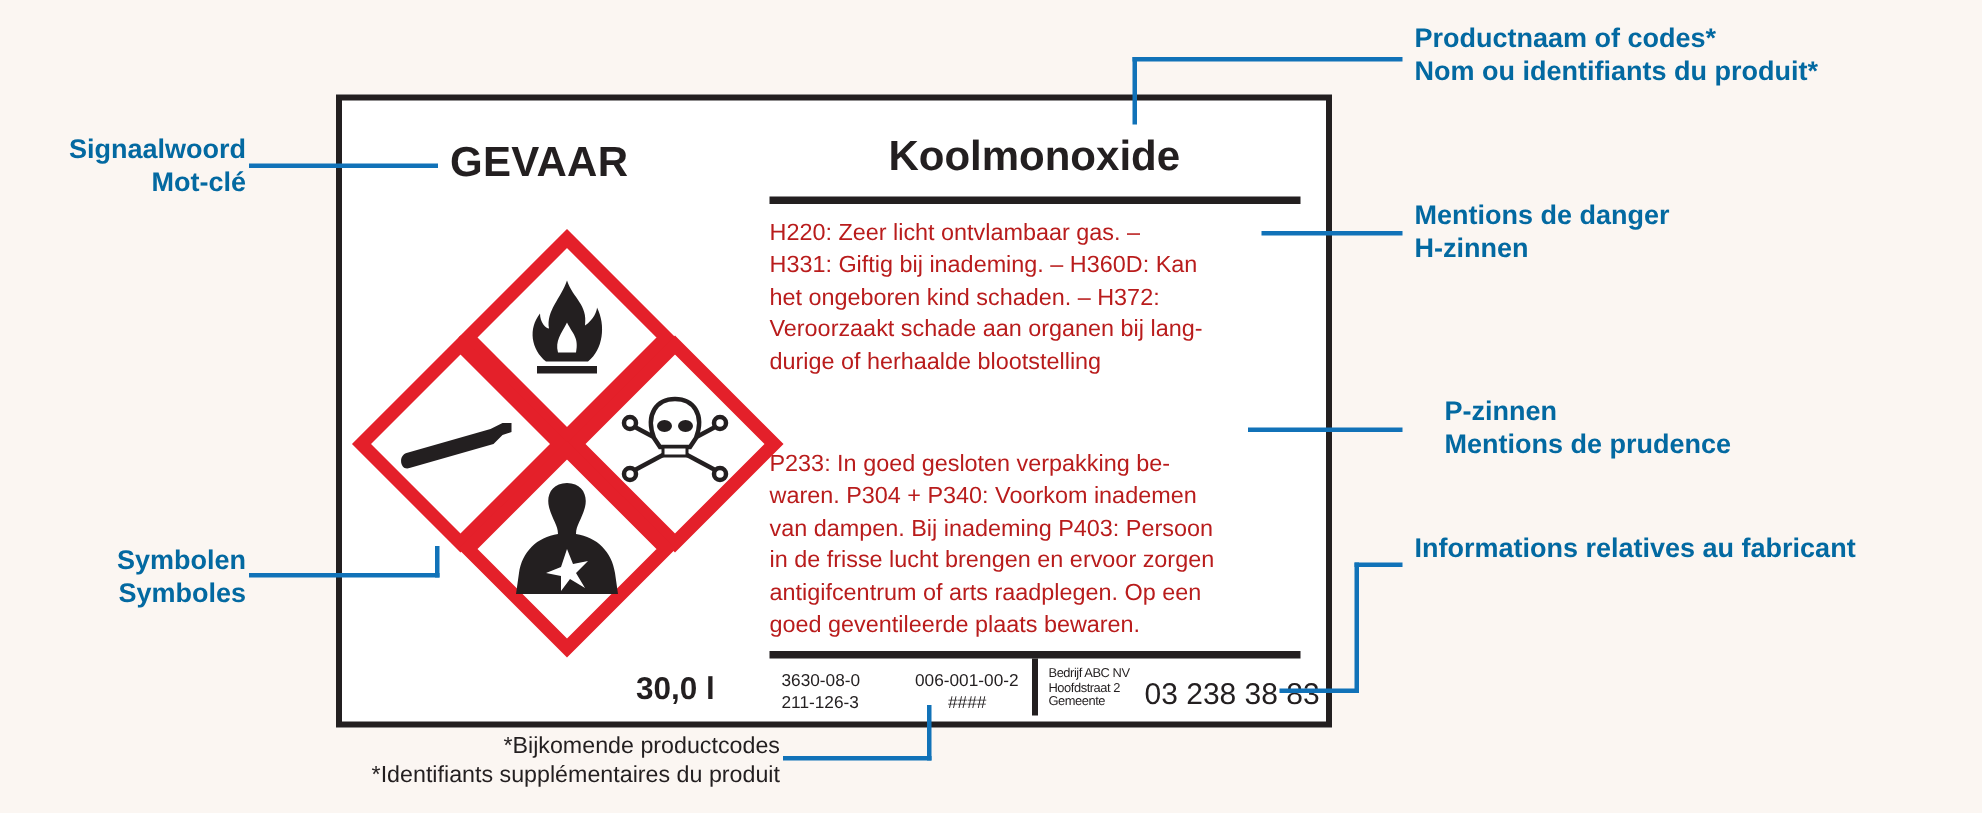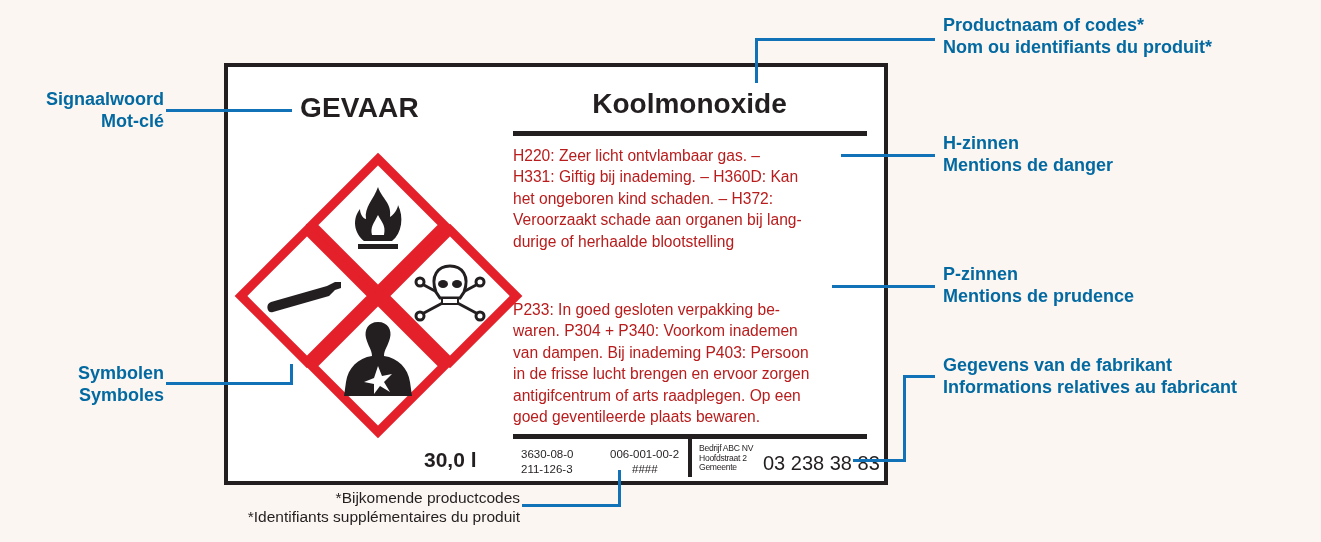--- a/index.html
+++ b/index.html
@@ -41,29 +41,28 @@
 <div class="callout right-align" style="right:1157px; top:362px;">
   <div>Symbolen</div>
   <div>Symboles</div>
 </div>
 
 <div class="callout" style="left:943px; top:14px;">
   <div>Productnaam of codes*</div>
   <div>Nom ou identifiants du produit*</div>
 </div>
 <div class="callout" style="left:943px; top:132px;">
+  <div>Mentions de danger</div>
   <div>H-zinnen</div>
-  <div>Mentions de danger</div>
 </div>
-<div class="callout" style="left:943px; top:263px;">
+<div class="callout" style="left:963px; top:263px;">
   <div>P-zinnen</div>
   <div>Mentions de prudence</div>
 </div>
 <div class="callout" style="left:943px; top:354px;">
-  <div>Gegevens van de fabrikant</div>
   <div>Informations relatives au fabricant</div>
 </div>
 
 <div class="label-frame"></div>
 
 <div class="signal-word">GEVAAR</div>
 <div class="product-name">Koolmonoxide</div>
 
 <div class="rule" style="left:513px; top:131px; width:354px; height:5px;"></div>
 

